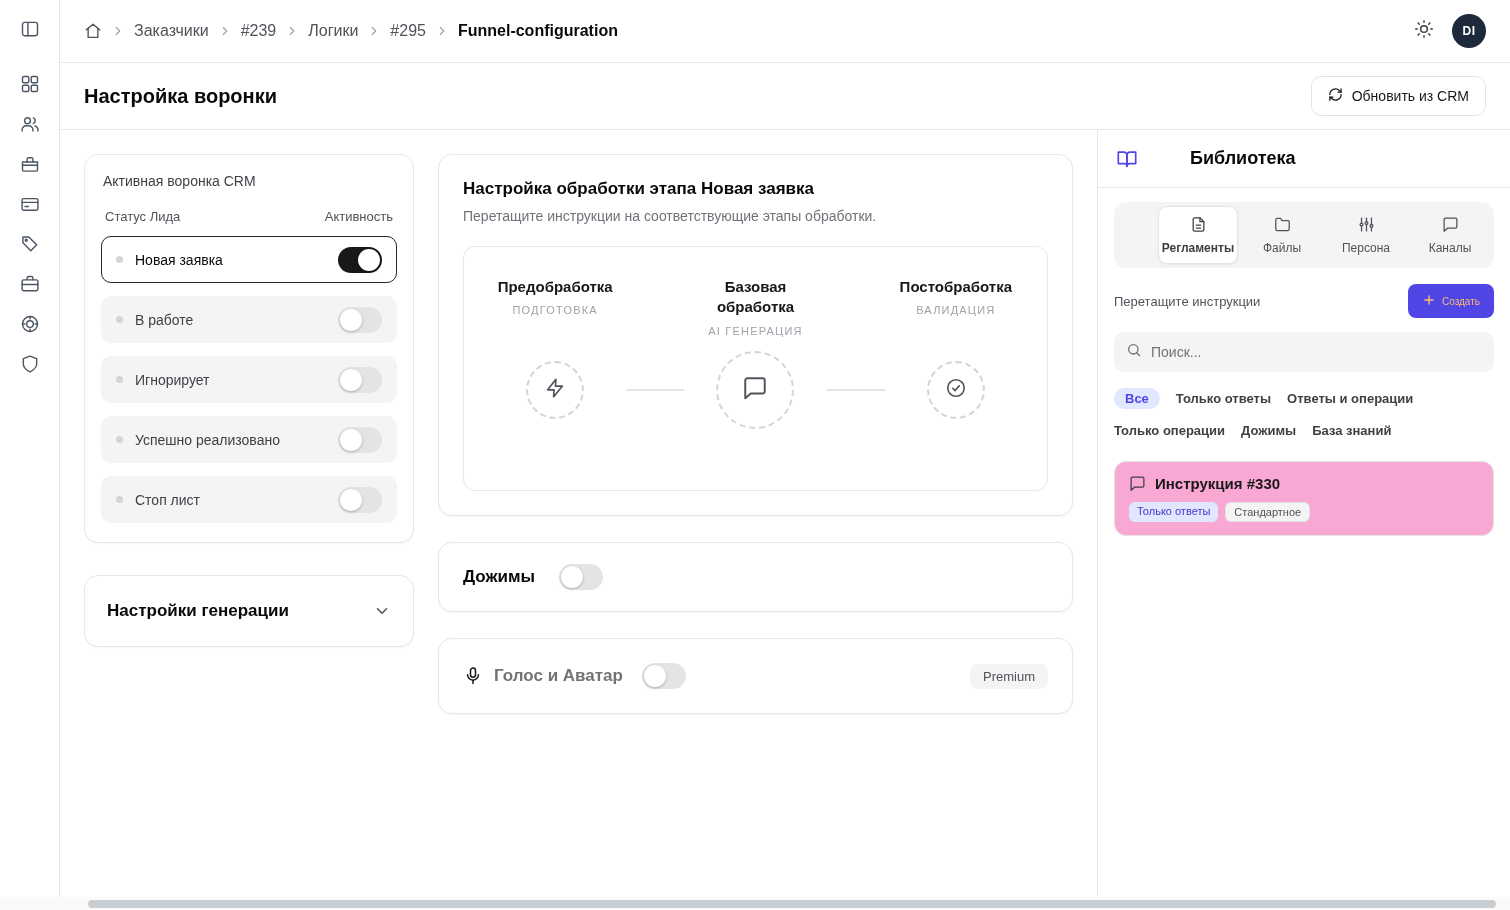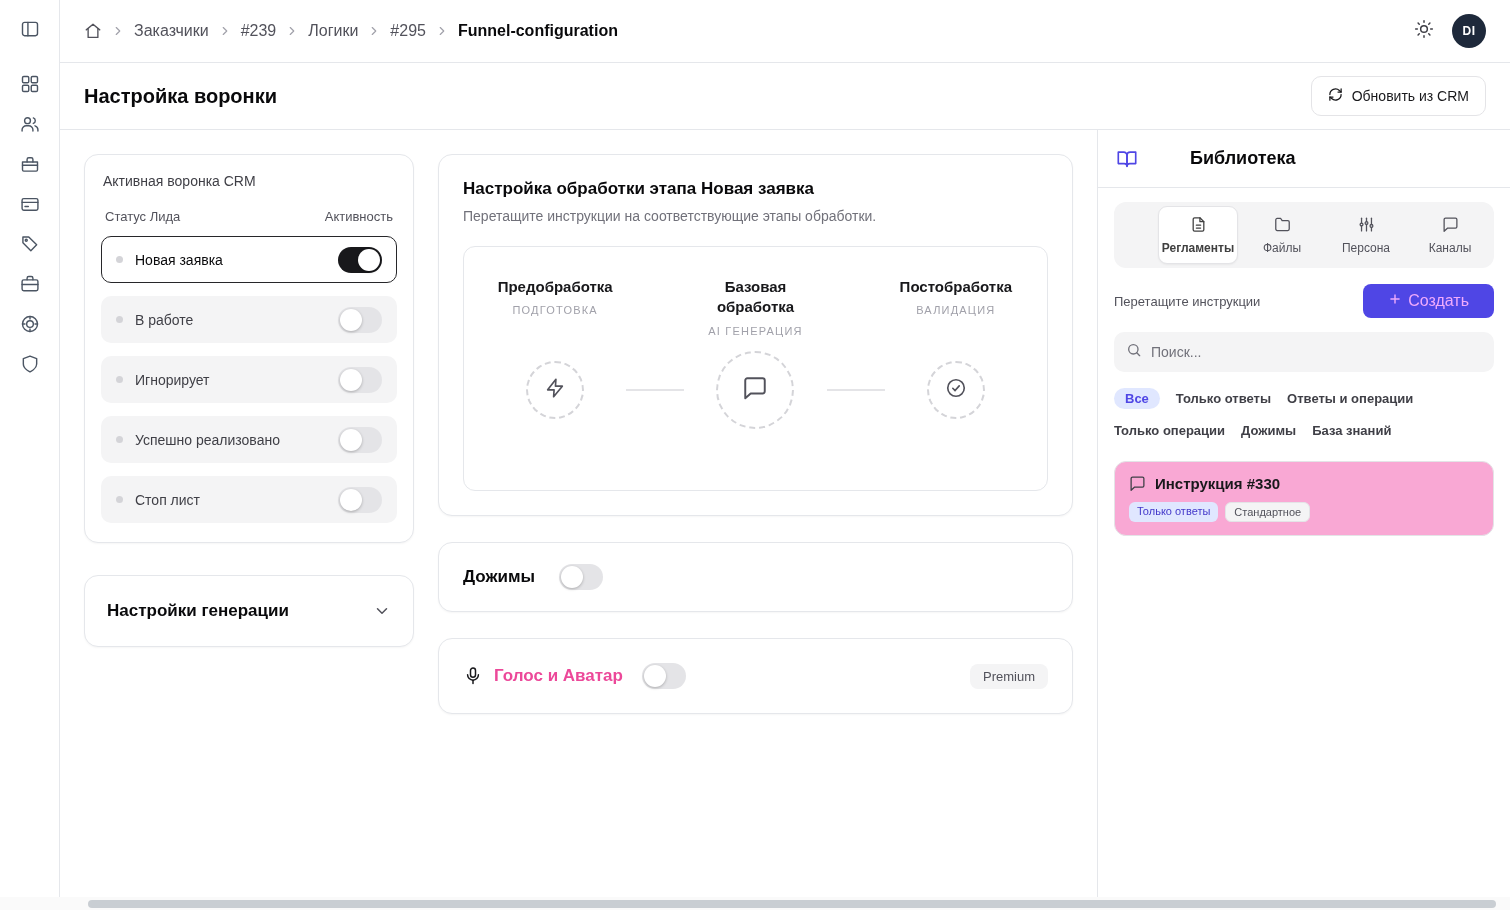--- a/index.html
+++ b/index.html
@@ -71,35 +71,35 @@
   .stage-cap { font-size:11px; letter-spacing:1.2px; color:#a1a1aa; margin-top:7px; }
   .stage-circle { position:absolute; left:50%; transform:translateX(-50%); top:84px; width:58px; height:58px; border:2px dashed #d4d4d8; border-radius:50%; display:flex; align-items:center; justify-content:center; color:#52525b; }
   .stage.main .stage-circle { top:74px; width:78px; height:78px; }
   .connector { width:58px; height:0; border-top:2px solid #e4e4e7; align-self:flex-start; margin-top:112px; flex:none; }
 
   
   .dozh-card { height:70px; flex:none; display:flex; align-items:center; gap:16px; padding:0 24px; }
   .dozh-title { font-size:17px; font-weight:700; color:#09090b; }
   .dozh-card .toggle, .voice-card .toggle { margin-left:8px; }
   .voice-card { height:76px; flex:none; display:flex; align-items:center; gap:11px; padding:0 24px; }
-  .voice-title { font-size:17px; font-weight:700; color:#ec4899; }
+  .voice-title { font-size:17px; font-weight:700; color:#737373; }
   .mic-ic { color:#18181b; display:flex; }
   .premium-badge { margin-left:auto; background:#f4f4f5; color:#52525b; font-size:13px; padding:5px 13px; border-radius:8px; }
 
   
   .library { width:413px; flex:none; border-left:1px solid #e5e7eb; display:flex; flex-direction:column; background:#fff; }
   .lib-head { height:58px; flex:none; display:flex; align-items:center; gap:10px; padding:0 18px; border-bottom:1px solid #e5e7eb; }
   .lib-book { color:var(--accent,#4f46e5); display:flex; }
   .lib-title { font-size:18px; font-weight:700; color:#09090b;margin-left:42px; }
   .lib-tabs { margin:14px 16px; background:#f4f4f5; border-radius:12px; padding:4px; display:flex; gap:4px; }
   .lib-tab { flex:1; display:flex; flex-direction:column; align-items:center; gap:5px; padding:9px 2px 8px; border-radius:9px; color:#52525b; font-size:12px; cursor:pointer; border:1px solid transparent; font-weight:500; }
   .lib-tab.active { background:#fff; border-color:#e4e4e7; color:#404040; font-weight:600; box-shadow:0 1px 2px rgba(0,0,0,.05);margin-left:40px; }
   .lib-createrow { display:flex; align-items:center; justify-content:space-between; padding:2px 16px 14px; }
   .lib-hint { font-size:13px; color:#52525b; }
-  .create-btn { display:flex; align-items:center; gap:6px; background:var(--accent,#4f46e5); color:#f0abfc; border:none; border-radius:8px; height:34px; padding:0 25px; font-size:16px; font-weight:500; cursor:pointer; font-family:inherit; }
+  .create-btn { display:flex; align-items:center; gap:6px; background:var(--accent,#4f46e5); color:#fdba74; border:none; border-radius:8px; height:34px; padding:0 14px; font-size:10px; font-weight:500; cursor:pointer; font-family:inherit; }
   .lib-search { margin:0 16px 14px; height:40px; background:#f4f4f5; border-radius:10px; display:flex; align-items:center; gap:9px; padding:0 12px; color:#71717a; }
   .lib-search input { border:none; outline:none; background:transparent; font-size:14px; color:#18181b; flex:1; font-family:inherit; }
   .lib-search input::placeholder { color:#71717a; }
   .lib-filters { margin:2px 16px 12px; display:flex; flex-wrap:wrap; gap:11px 16px; align-items:center; }
   .chip { font-size:13px; font-weight:600; color:#3f3f46; cursor:pointer; padding:3px 0; border-radius:999px; white-space:nowrap; }
   .chip.active { background:#e0e7ff; color:var(--accent,#4f46e5); padding:3px 11px; }
   .instr-card { margin:8px 16px; border:1px solid #e4e4e7; border-radius:12px; padding:13px 14px; cursor:grab; background:#f9a8d4; }
   .instr-title-row { display:flex; align-items:center; gap:9px; font-size:15px; font-weight:600; color:#18181b; }
   .instr-ic { color:#3f3f46; display:flex; }
   .instr-badges { display:flex; gap:7px; margin-top:10px; }

